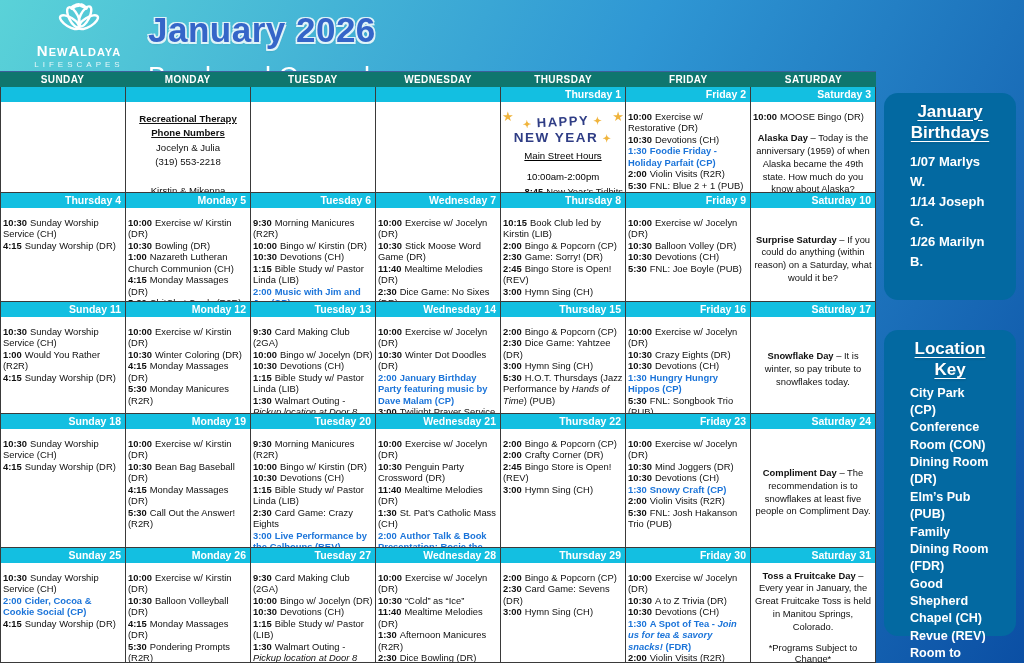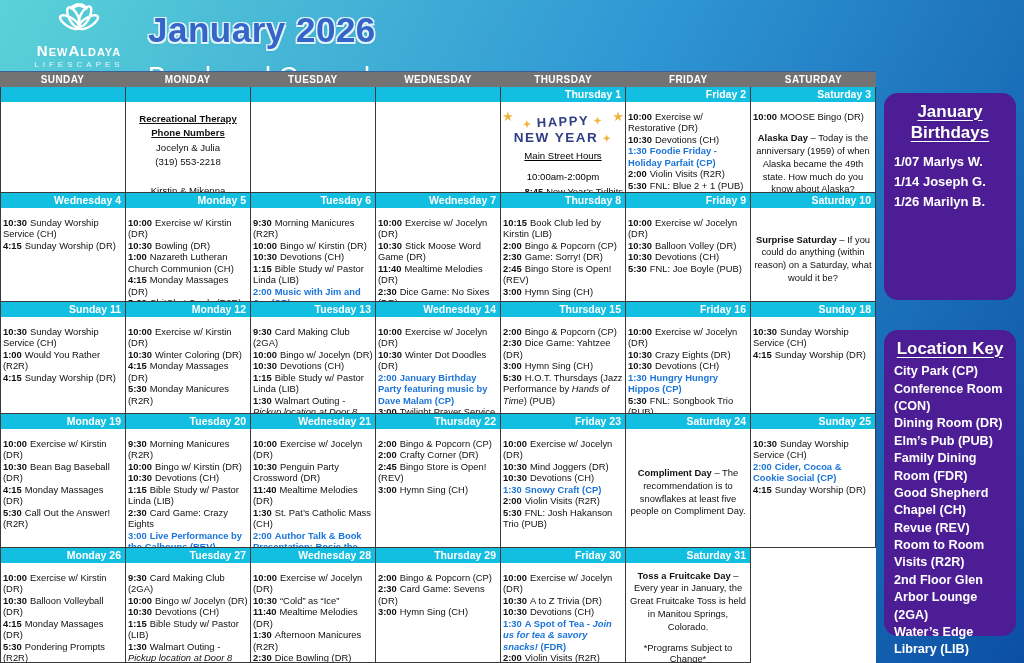--- a/index.html
+++ b/index.html
@@ -15,21 +15,21 @@
   .logo svg { display:block; margin:0 auto; }
   .logo .l1 { font-size:15px; letter-spacing:1px; font-variant:small-caps; font-weight:600; line-height:1; margin-top:-2px; }
   .logo .l2 { font-size:8px; letter-spacing:4px; color:rgba(255,255,255,.85); margin-top:2px; }
   .titles { position:absolute; left:148px; top:10px; width:720px; display:flex; align-items:baseline; gap:12px;flex-direction:column; }
   .month {
     font-size:35px; font-weight:800; color:#3565c8; letter-spacing:.5px;
     text-shadow:-1.5px -1.5px 0 #dff3f8, 1.5px -1.5px 0 #dff3f8, -1.5px 1.5px 0 #dff3f8, 1.5px 1.5px 0 #dff3f8, 0 2px 3px rgba(0,0,0,.15);
   }
   .subtitle { font-size:27px; color:#fff; font-weight:500;text-decoration:underline; }
   
-  .wdrow { position:absolute; left:0; top:71px; width:876px; height:16px; display:flex; background:#737373; border-top:1px solid #3c5f99; }
+  .wdrow { position:absolute; left:0; top:71px; width:876px; height:16px; display:flex; background:#0f766e; border-top:1px solid #3c5f99; }
   .wd { flex:1; color:#fff; font-size:10px; font-weight:700; text-align:center; line-height:16px; letter-spacing:.4px; }
   
   .grid {
     position:absolute; left:0; top:87px; width:876px; height:576px;
     display:grid; grid-template-columns:repeat(7,1fr);
     grid-template-rows:106px 109px 112px 134px 115px;
     background:#fff; border-left:1px solid #3a3a3a;
   }
   .cell { border-right:1px solid #3a3a3a; border-bottom:1px solid #3a3a3a; background:#fff; overflow:hidden; position:relative; }
   .datebar { height:15px; background:#13bfe1; color:#fff; font-size:10.5px; font-weight:700; text-align:right; line-height:15px; padding-right:4px; }
@@ -50,21 +50,21 @@
   .ny .corner { position:absolute; color:#f0b43c; font-size:13px; }
   .ny .c1 { left:1px; top:-2px; } .ny .c2 { right:1px; top:-2px; }
   .ny .b1,.ny .b2 { color:#2f3d85; font-weight:800; letter-spacing:1.5px; font-size:13px; }
   .ny .b1 { margin-top:3px; transform:rotate(-3deg); }
   .ny .b2 { margin-top:1px; font-size:13.5px; }
   .ny .star { color:#f0b43c; font-size:10px; }
   .ny .ht { font-size:9.6px; text-decoration:underline; margin-top:5px; }
   .ny .hh { font-size:9.6px; margin-top:10px; }
   .ny .ev { text-align:right; margin-top:4px; }
   
-  .sidebox { position:absolute; background:#4c1d95; border-radius:14px; color:#fff; padding:8px 10px; }
+  .sidebox { position:absolute; background:#0369a1; border-radius:14px; color:#fff; padding:8px 26px; }
   .bday { left:884px; top:93px; width:132px; height:207px; }
   .lockey { left:884px; top:330px; width:132px; height:306px; }
   .sb-title { font-size:17px; font-weight:800; text-align:center; text-decoration:underline; text-underline-offset:3px; line-height:1.25; margin-bottom:8px; text-shadow:0 1px 2px rgba(0,0,0,.18); }
   .bday .item { font-size:13px; font-weight:600; line-height:1.55; }
   .lockey .sb-title { margin-bottom:4px; }
   .lockey .item { font-size:12.6px; font-weight:700; line-height:1.38; }
 </style>
 </head>
 <body>
 
@@ -152,21 +152,21 @@
       </div>
     </div>
     <div class="cell">
       <div class="datebar">Saturday 3</div>
       <div class="cellbody">
         <div class="ev"><span class="t">10:00</span><span class="x">MOOSE Bingo (DR)</span></div>
         <div class="note after"><b>Alaska Day</b><span> – Today is the anniversary (1959) of when Alaska became the 49th state. How much do you know about Alaska?</span></div>
       </div>
     </div>
     <div class="cell">
-      <div class="datebar">Wednesday 4</div>
+      <div class="datebar">Thursday 4</div>
       <div class="cellbody">
         <div class="ev"><span class="t">10:30</span><span class="x">Sunday Worship Service (CH)</span></div>
         <div class="ev"><span class="t">4:15</span><span class="x">Sunday Worship (DR)</span></div>
       </div>
     </div>
     <div class="cell">
       <div class="datebar">Monday 5</div>
       <div class="cellbody">
         <div class="ev"><span class="t">10:00</span><span class="x">Exercise w/ Kirstin (DR)</span></div>
         <div class="ev"><span class="t">10:30</span><span class="x">Bowling (DR)</span></div>
@@ -268,20 +268,26 @@
       </div>
     </div>
     <div class="cell">
       <div class="datebar">Friday 16</div>
       <div class="cellbody">
         <div class="ev"><span class="t">10:00</span><span class="x">Exercise w/ Jocelyn (DR)</span></div>
         <div class="ev"><span class="t">10:30</span><span class="x">Crazy Eights (DR)</span></div>
         <div class="ev"><span class="t">10:30</span><span class="x">Devotions (CH)</span></div>
         <div class="ev blue"><span class="t">1:30</span><span class="x">Hungry Hungry Hippos (CP)</span></div>
         <div class="ev"><span class="t">5:30</span><span class="x">FNL: Songbook Trio (PUB)</span></div>
+      </div>
+    </div>
+    <div class="cell">
+      <div class="datebar">Saturday 17</div>
+      <div class="cellbody center">
+        <div class="note"><b>Snowflake Day</b><span> – It is winter, so pay tribute to snowflakes today.</span></div>
       </div>
     </div>
     <div class="cell">
       <div class="datebar">Sunday 18</div>
       <div class="cellbody">
         <div class="ev"><span class="t">10:30</span><span class="x">Sunday Worship Service (CH)</span></div>
         <div class="ev"><span class="t">4:15</span><span class="x">Sunday Worship (DR)</span></div>
       </div>
     </div>
     <div class="cell">

